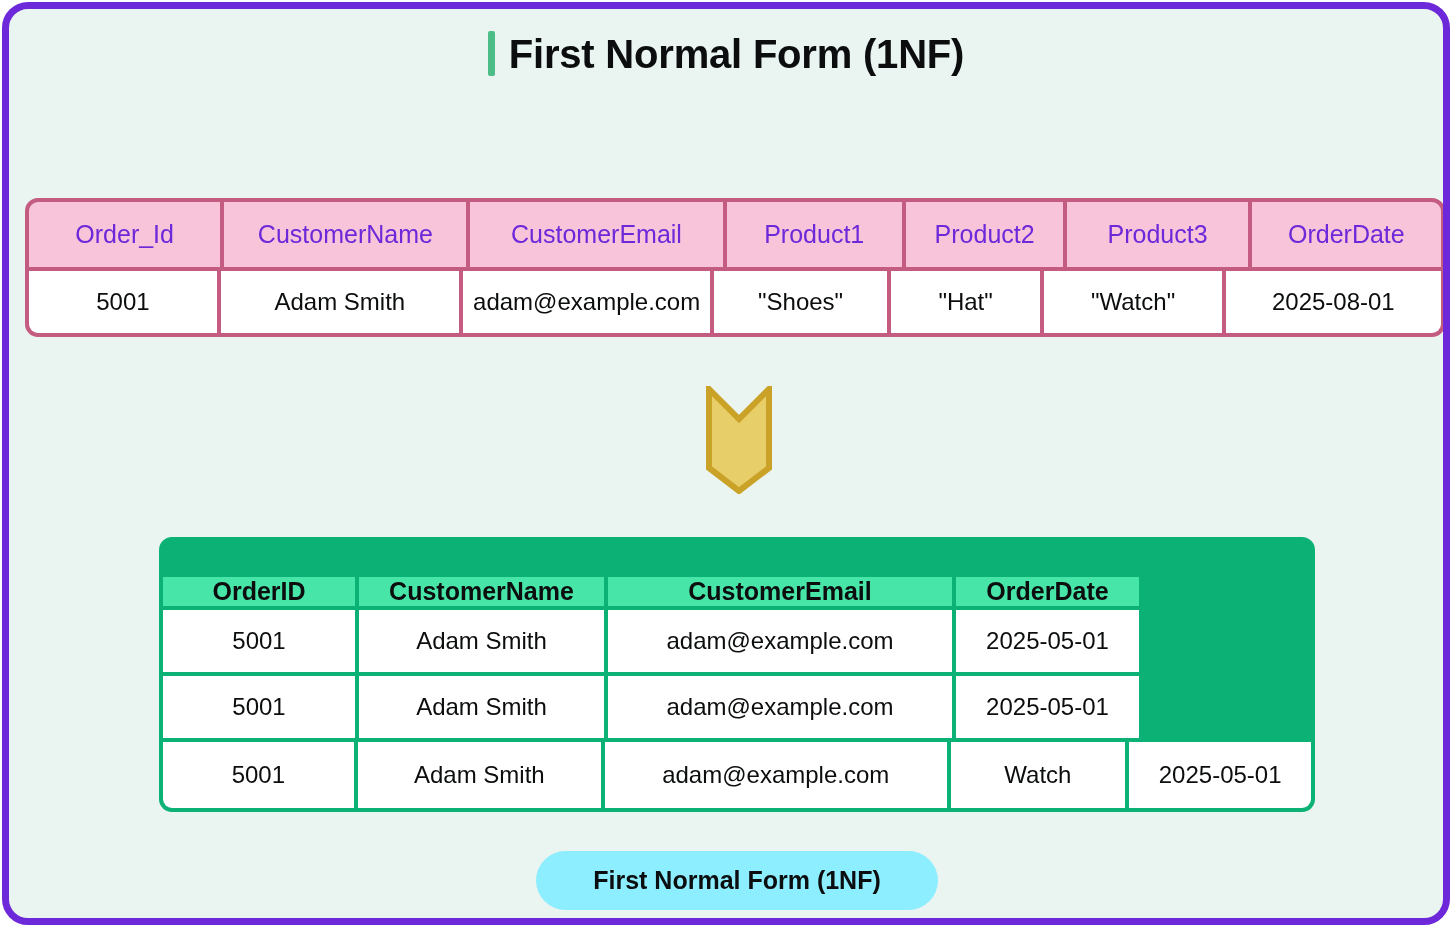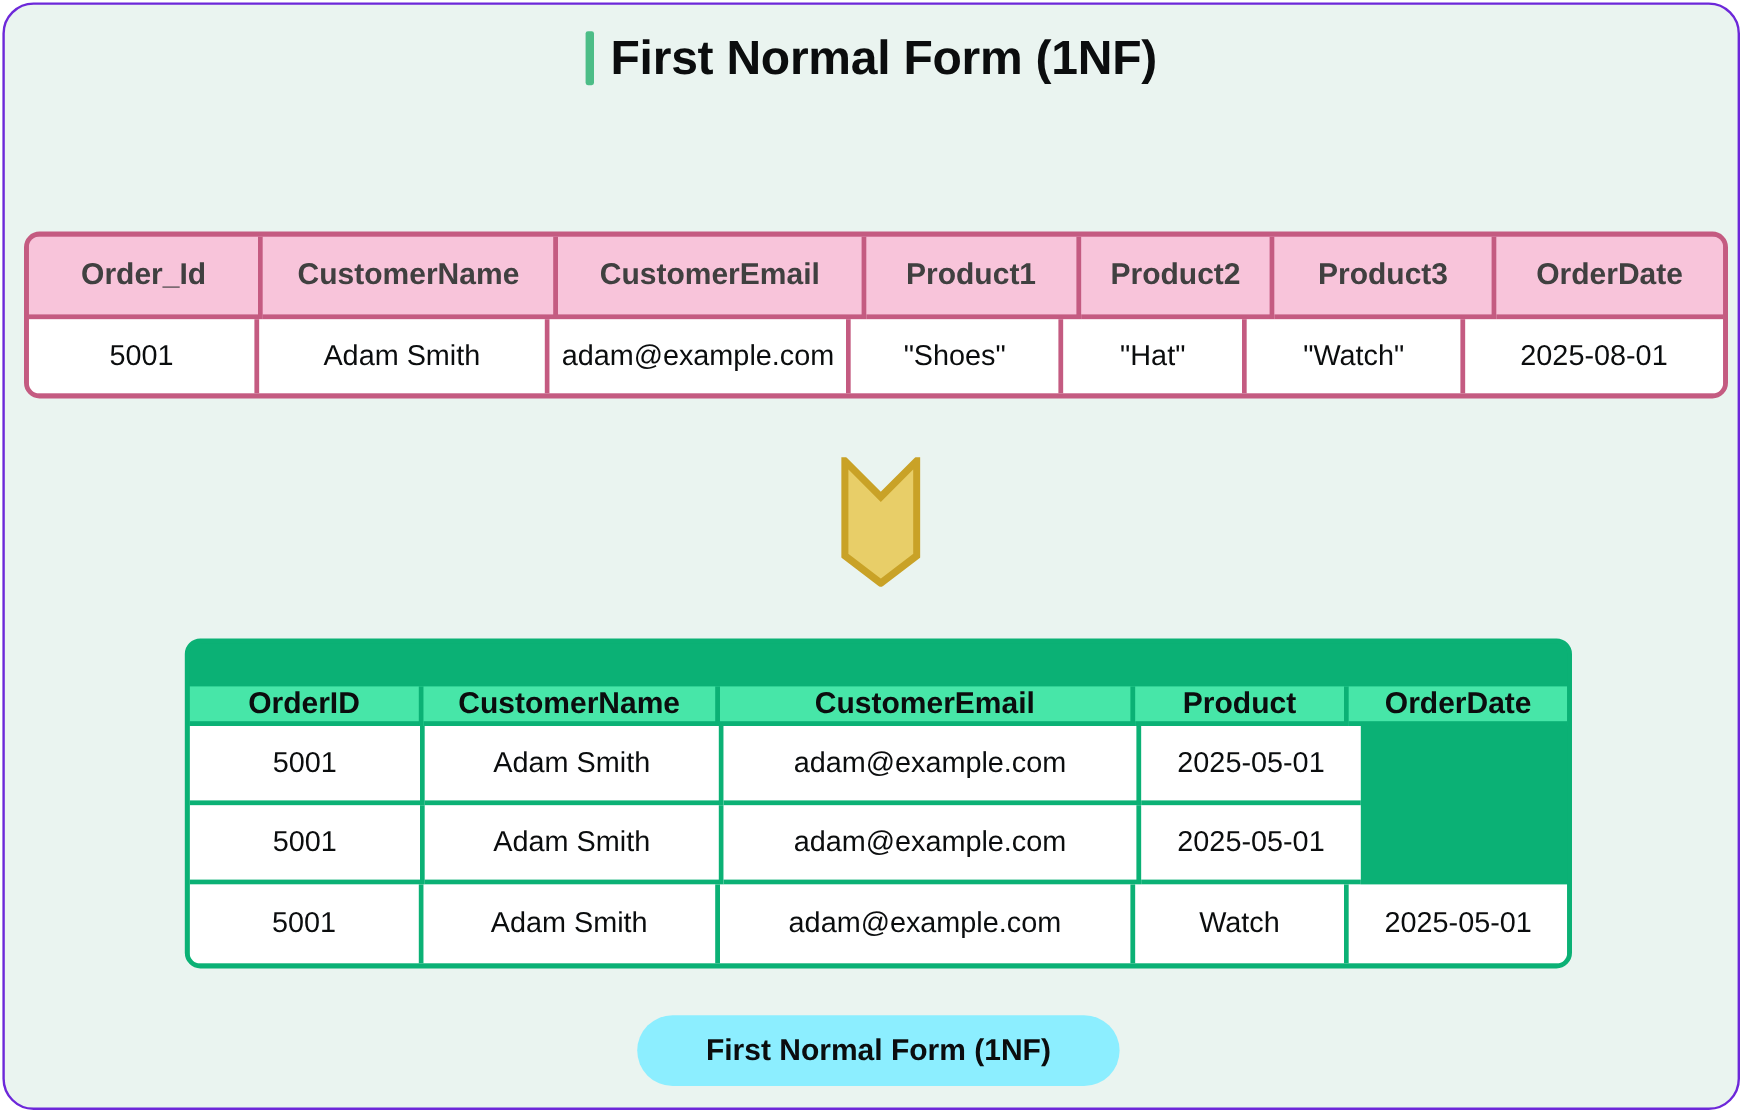--- a/index.html
+++ b/index.html
@@ -15,21 +15,21 @@
     font-family: "Liberation Sans", sans-serif;
     overflow: hidden;
   }
   .frame {
     position: absolute;
     left: 2px;
     top: 2px;
     width: 1448px;
     height: 923px;
     background: #eaf4f0;
-    border: 2px solid #6d28d9;
+    border: 7px solid #6d28d9;
     border-radius: 26px;
     box-sizing: border-box;
     overflow: hidden;
     padding-left: 44px;
   }
 
   
   .title-row {
     position: absolute;
     left: 0;
@@ -114,22 +114,22 @@
     width: 1420px;
     height: 139px;
     border: 4px solid #c45b81;
     background: #c45b81;
   }
   #tbl-raw .trow.head { height: 69px; }
   #tbl-raw .trow.body { height: 62px; }
   #tbl-raw .trow.head .tcell {
     background: #f8c4da;
     font-size: 25px;
-    font-weight: bold;
-    color: #404040;
+    font-weight: normal;
+    color: #6d28d9;
     border-right: 4px solid #c45b81;
     border-bottom: 4px solid #c45b81;
   }
   #tbl-raw .trow.body .tcell {
     background: #ffffff;
     font-size: 24px;
     color: #0b0d0e;
     border-right: 4px solid #c45b81;
   }
   #tbl-raw .trow .tcell:last-child { border-right: none; }
@@ -208,21 +208,20 @@
 
     <svg id="flow-arrow" viewBox="0 0 66 108">
       <path d="M3 3 L33 33 L63 3 L63 82 L33 105 L3 82 Z" fill="#e8ce68" stroke="#c9a227" stroke-width="6" stroke-linejoin="miter"></path>
     </svg>
 
     <div class="tbl" id="tbl-1nf">
       <div class="trow head">
         <div class="tcell" style="width:196px">OrderID</div>
         <div class="tcell" style="width:249px">CustomerName</div>
         <div class="tcell" style="width:348px">CustomerEmail</div>
-        <div class="tcell" style="width:180px">Product</div>
         <div class="tcell" style="width:183px">OrderDate</div>
       </div>
       <div class="trow body">
         <div class="tcell" style="width:196px">5001</div>
         <div class="tcell" style="width:249px">Adam Smith</div>
         <div class="tcell" style="width:348px">adam@example.com</div>
         <div class="tcell" style="width:183px">2025-05-01</div>
       </div>
       <div class="trow body">
         <div class="tcell" style="width:196px">5001</div>

